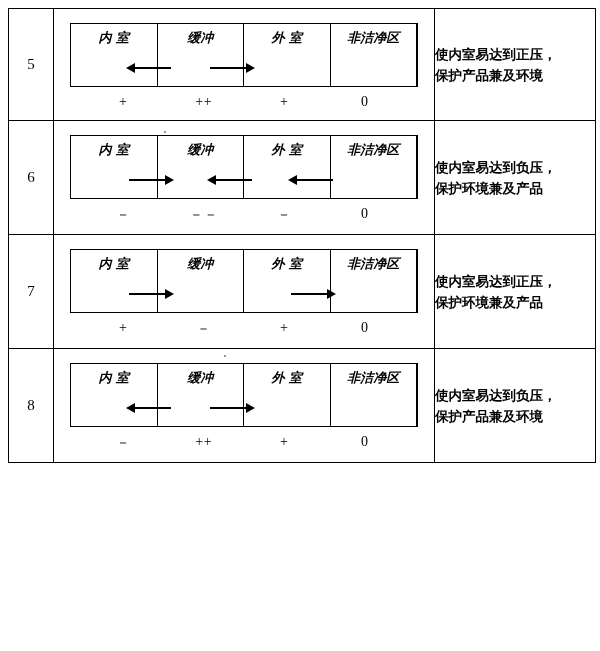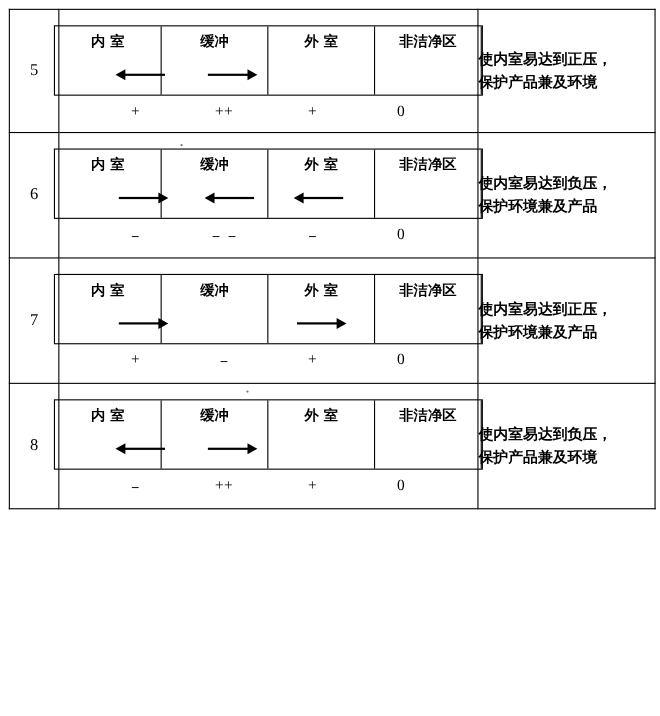--- a/index.html
+++ b/index.html
@@ -56,22 +56,23 @@
     position: relative;
     padding: 14px 0 10px 0;
     display: flex;
     flex-direction: column;
     align-items: center;
   }
   .rooms {
     position: relative;
     display: flex;
     border: 1.5px solid #000;
-    width: 390px;
+    width: 348px;
     box-sizing: border-box;
+    font-style: italic;
   }
   .room {
     position: relative;
     flex: 1 1 0;
     height: 62px;
     box-sizing: border-box;
     border-right: 1.5px solid #000;
   }
   .room:last-child {
     border-right: none;

